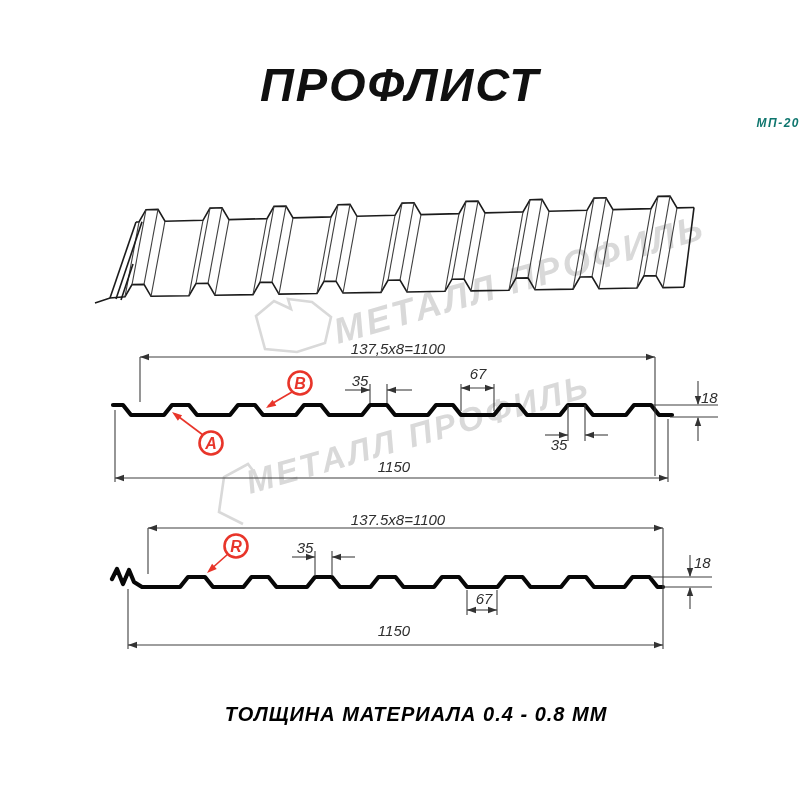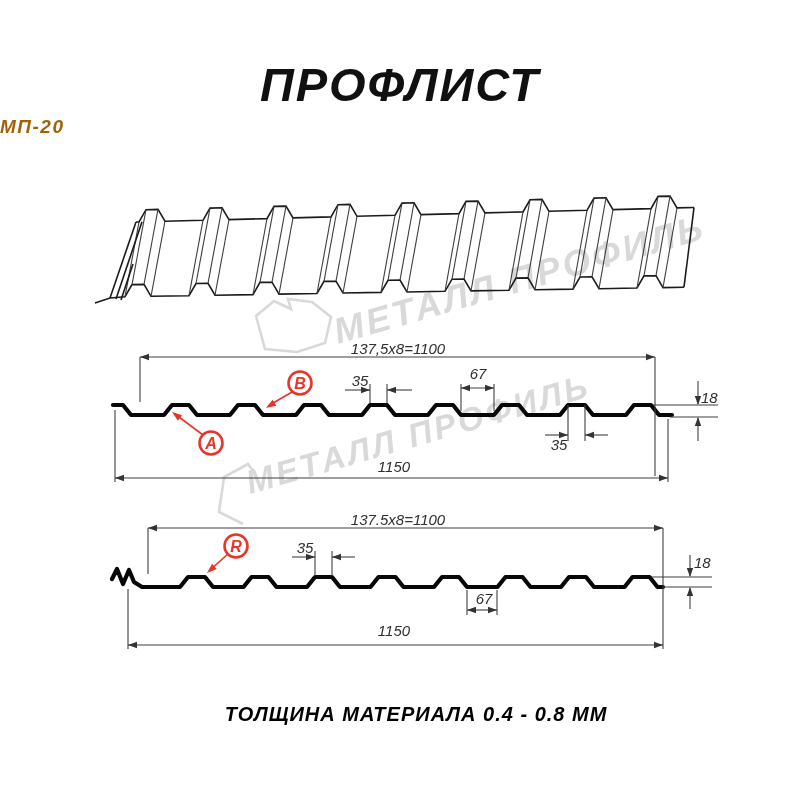--- a/index.html
+++ b/index.html
@@ -1,21 +1,21 @@
 <!DOCTYPE html>
 <html><head>
 <meta charset="utf-8">
 <style>
   html,body{margin:0;padding:0;background:#fff;}
   .page{position:relative;width:800px;height:800px;background:#ffffff;overflow:hidden;
         font-family:"Liberation Sans","DejaVu Sans",sans-serif;font-style:italic;}
   .title{position:absolute;top:57px;left:0;width:100%;text-align:center;
          font-size:47px;font-weight:800;letter-spacing:2px;color:#101010;}
-  .subtitle{position:absolute;top:116px;left:0;width:100%;text-align:left;
-         font-size:19px;font-weight:700;letter-spacing:1.5px;color:#a16207;}
+  .subtitle{position:absolute;top:116px;left:0;width:100%;text-align:right;
+         font-size:12px;font-weight:700;letter-spacing:1.5px;color:#0f766e;}
   .footer{position:absolute;top:703px;left:0;width:100%;text-align:center;
          font-size:20px;font-weight:600;letter-spacing:1px;color:#000000;padding-left:16px;}
   svg#draw{position:absolute;left:0;top:0;}
   .profile{fill:none;stroke:#070707;stroke-width:4.2;stroke-linejoin:round;stroke-linecap:round;}
   .p3d{fill:none;stroke:#1b1b1b;stroke-width:1.6;stroke-linejoin:miter;}
   .p3dthin{stroke:#2b2b2b;stroke-width:1.2;}
   .dim{stroke:#3f3f3f;stroke-width:1.1;fill:none;}
   .ah{fill:#333;stroke:none;}
   .dimtext{fill:#2f2f2f;font-size:15px;font-family:"Liberation Sans",sans-serif;}
   .redline{stroke:#e8352a;stroke-width:1.6;fill:none;}

